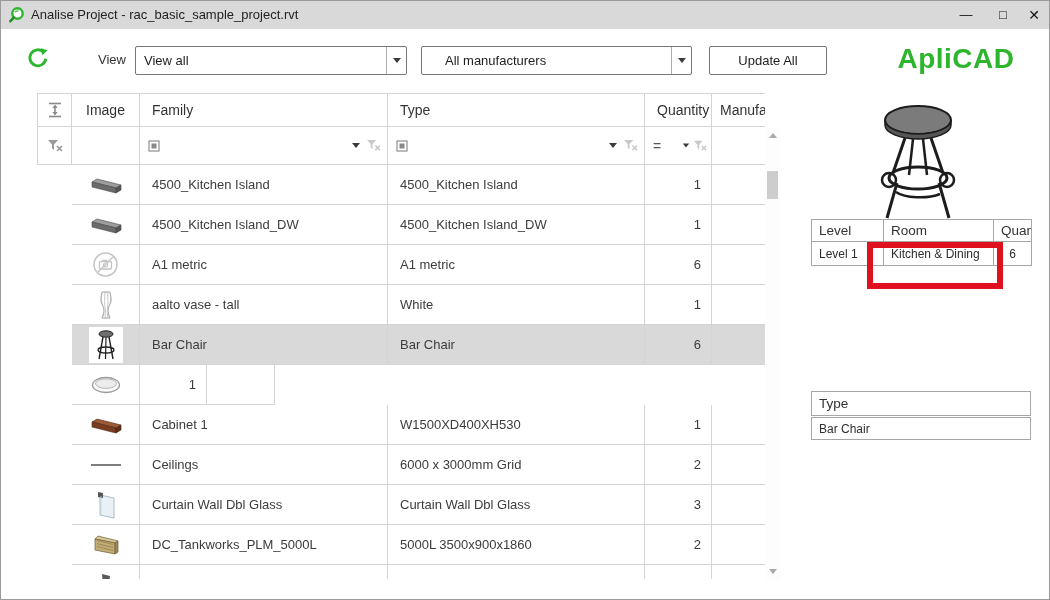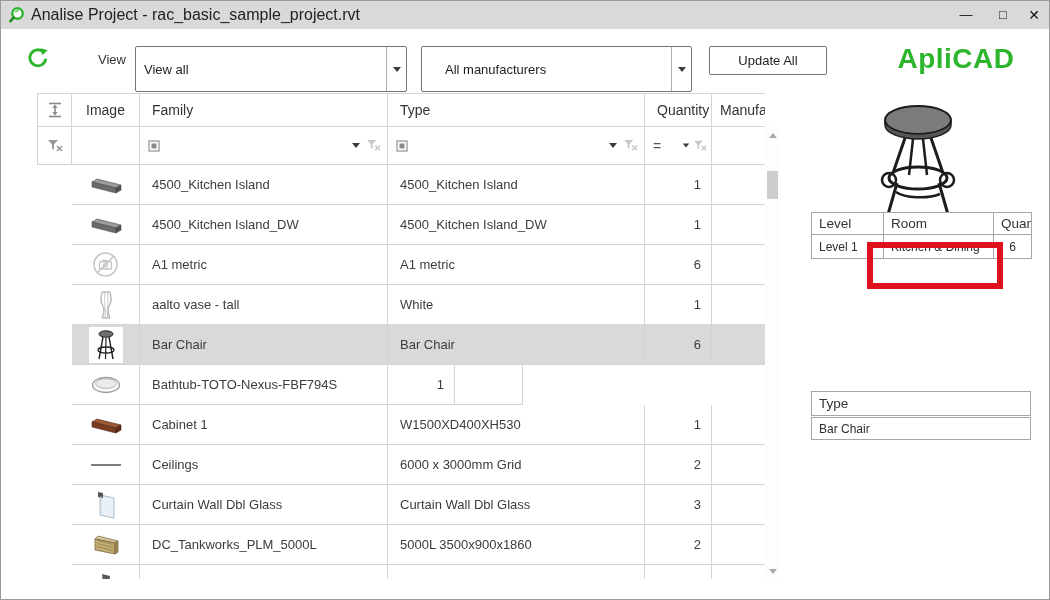--- a/index.html
+++ b/index.html
@@ -5,26 +5,26 @@
   html,body{margin:0;padding:0;background:#fff;}
   #win{
     position:relative;width:1050px;height:600px;box-sizing:border-box;
     background:#ffffff;border:1px solid #9a9a9a;overflow:hidden;
     font-family:"Liberation Sans",sans-serif;color:#3a3a3a;
   }
   .abs{position:absolute;box-sizing:border-box;}
 
   
   .titlebar{left:0;top:0;width:100%;height:28px;background:#d9d9d9;}
-  .title-text{left:30px;top:0;height:28px;line-height:28px;font-size:16px;color:#222;}
+  .title-text{left:30px;top:0;height:28px;line-height:28px;font-size:13px;color:#222;}
   .winbtn{top:0;height:28px;width:34px;text-align:center;line-height:28px;font-size:13px;color:#111;cursor:default;}
 
   
   .lbl{font-size:13px;color:#333;}
-  .dropdown{height:46px;background:#fff;border:1px solid #767676;border-radius:2px;display:flex;align-items:center;}
+  .dropdown{height:29px;background:#fff;border:1px solid #767676;border-radius:2px;display:flex;align-items:center;}
   .dd-text{flex:1;padding-left:8px;font-size:13px;color:#1e1e1e;white-space:nowrap;overflow:hidden;}
   .dd-btn{width:19px;height:100%;border-left:1px solid #adadad;display:flex;align-items:center;justify-content:center;}
   .caret{width:0;height:0;border-left:4px solid transparent;border-right:4px solid transparent;border-top:5px solid #3c3c3c;}
   .btn{height:29px;background:#fff;border:1px solid #767676;border-radius:2px;font-size:13px;color:#1e1e1e;
        display:flex;align-items:center;justify-content:center;}
   .logo{font-size:28px;font-weight:bold;color:#2eb52e;letter-spacing:0.5px;text-align:center;}
 
   
   .grid{left:20px;top:92px;width:744px;height:486px;overflow:hidden;background:#fff;font-size:13px;}
   .grow{display:flex;width:744px;margin-left:16px;}
@@ -50,21 +50,21 @@
   .eq{font-size:14px;color:#555;margin-right:4px;}
 
   
   .vscroll{left:764px;top:126px;width:15px;height:452px;background:#fdfdfd;}
   .sarrow{left:1px;width:13px;height:14px;display:flex;align-items:center;justify-content:center;}
   .tri-up{width:0;height:0;border-left:4px solid transparent;border-right:4px solid transparent;border-bottom:5px solid #a9a9a9;}
   .tri-down{width:0;height:0;border-left:4px solid transparent;border-right:4px solid transparent;border-top:5px solid #a9a9a9;}
   .sthumb{left:2px;top:44px;width:11px;height:28px;background:#cdcdcd;}
 
   
-  .minitable{left:810px;top:211px;width:220px;border-collapse:collapse;table-layout:fixed;}
+  .minitable{left:810px;top:218px;width:220px;border-collapse:collapse;table-layout:fixed;}
   .minitable th,.minitable td{border:1px solid #a6a6a6;overflow:hidden;white-space:nowrap;box-sizing:border-box;background:#fff;}
   .minitable th{height:22px;font-size:13.5px;font-weight:normal;color:#333;text-align:left;padding:0 0 0 7px;}
   .minitable td{height:24px;font-size:12px;color:#2e2e2e;padding:0 5px 0 7px;}
   .td-center{text-align:center;padding:0 !important;}
   .redbox{left:866px;top:241px;width:136px;height:47px;border:6px solid #e0111f;z-index:6;background:transparent;}
   .typebox-h{left:810px;top:390px;width:220px;height:25px;border:1px solid #a6a6a6;background:#fff;
              font-size:13.5px;color:#333;display:flex;align-items:center;padding-left:7px;}
   .typebox-v{left:810px;top:416px;width:220px;height:23px;border:1px solid #a6a6a6;background:#fff;
              font-size:12px;color:#2e2e2e;display:flex;align-items:center;padding-left:7px;}
 </style>
@@ -273,21 +273,20 @@
         <div class="grow drow">
       <div class="gcell c0"></div>
       <div class="gcell c1">
             <span class="imgbox">
               <svg width="32" height="20" viewBox="0 0 32 20">
                 <ellipse cx="16" cy="10" rx="13.5" ry="7.5" fill="#fbfbfb" stroke="#9a9a9a" stroke-width="1.3"></ellipse>
                 <ellipse cx="16" cy="8.6" rx="10.5" ry="4.8" fill="#ececec" stroke="#b5b5b5" stroke-width="1"></ellipse>
               </svg>
             </span>
           </div>
-      <div class="gcell c2 c-family">Bathtub-TOTO-Nexus-FBF794S</div>
       <div class="gcell c4 c-qty">1</div>
       <div class="gcell c5 c-man"></div>
     </div>
         <div class="grow drow">
       <div class="gcell c0"></div>
       <div class="gcell c1">
             <span class="imgbox">
               <svg width="34" height="20" viewBox="0 0 34 20">
                 <polygon points="3,7 27,13 32,10 8,4" fill="#9c5a36" stroke="#4a2512" stroke-width="0.6"></polygon>
                 <polygon points="3,7 27,13 27,18 3,12" fill="#7a3c1f" stroke="#4a2512" stroke-width="0.6"></polygon>

